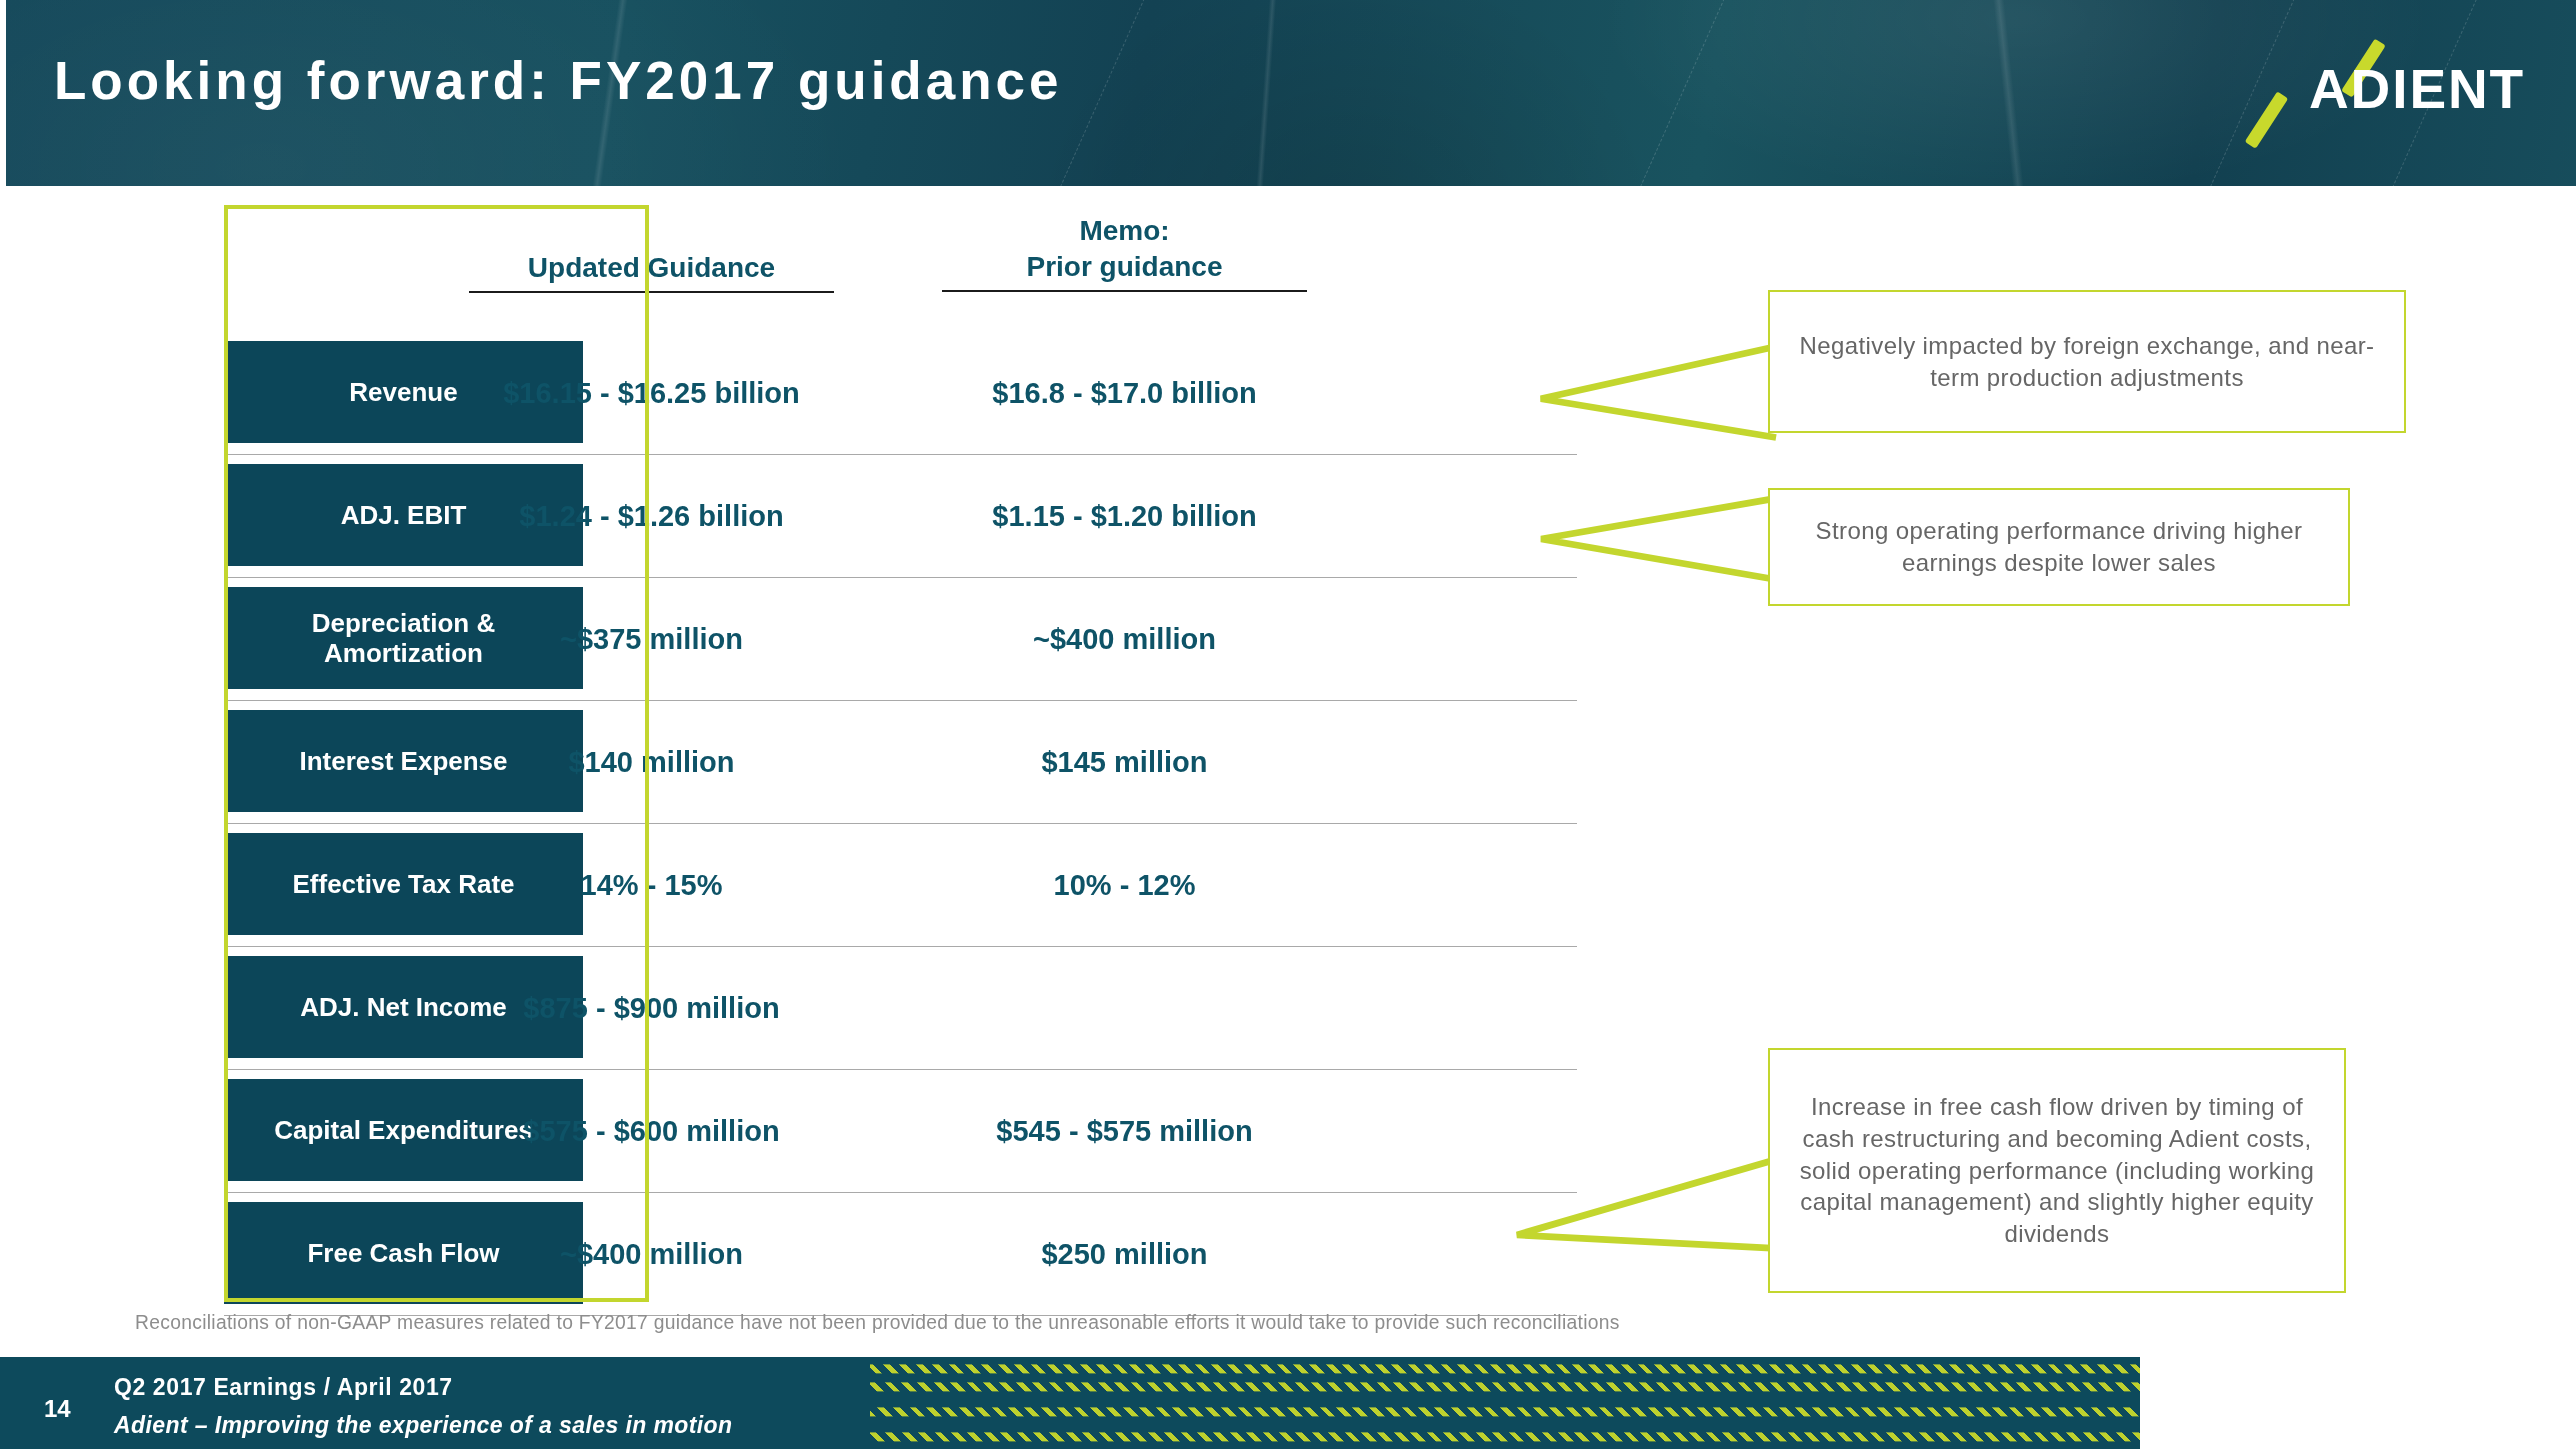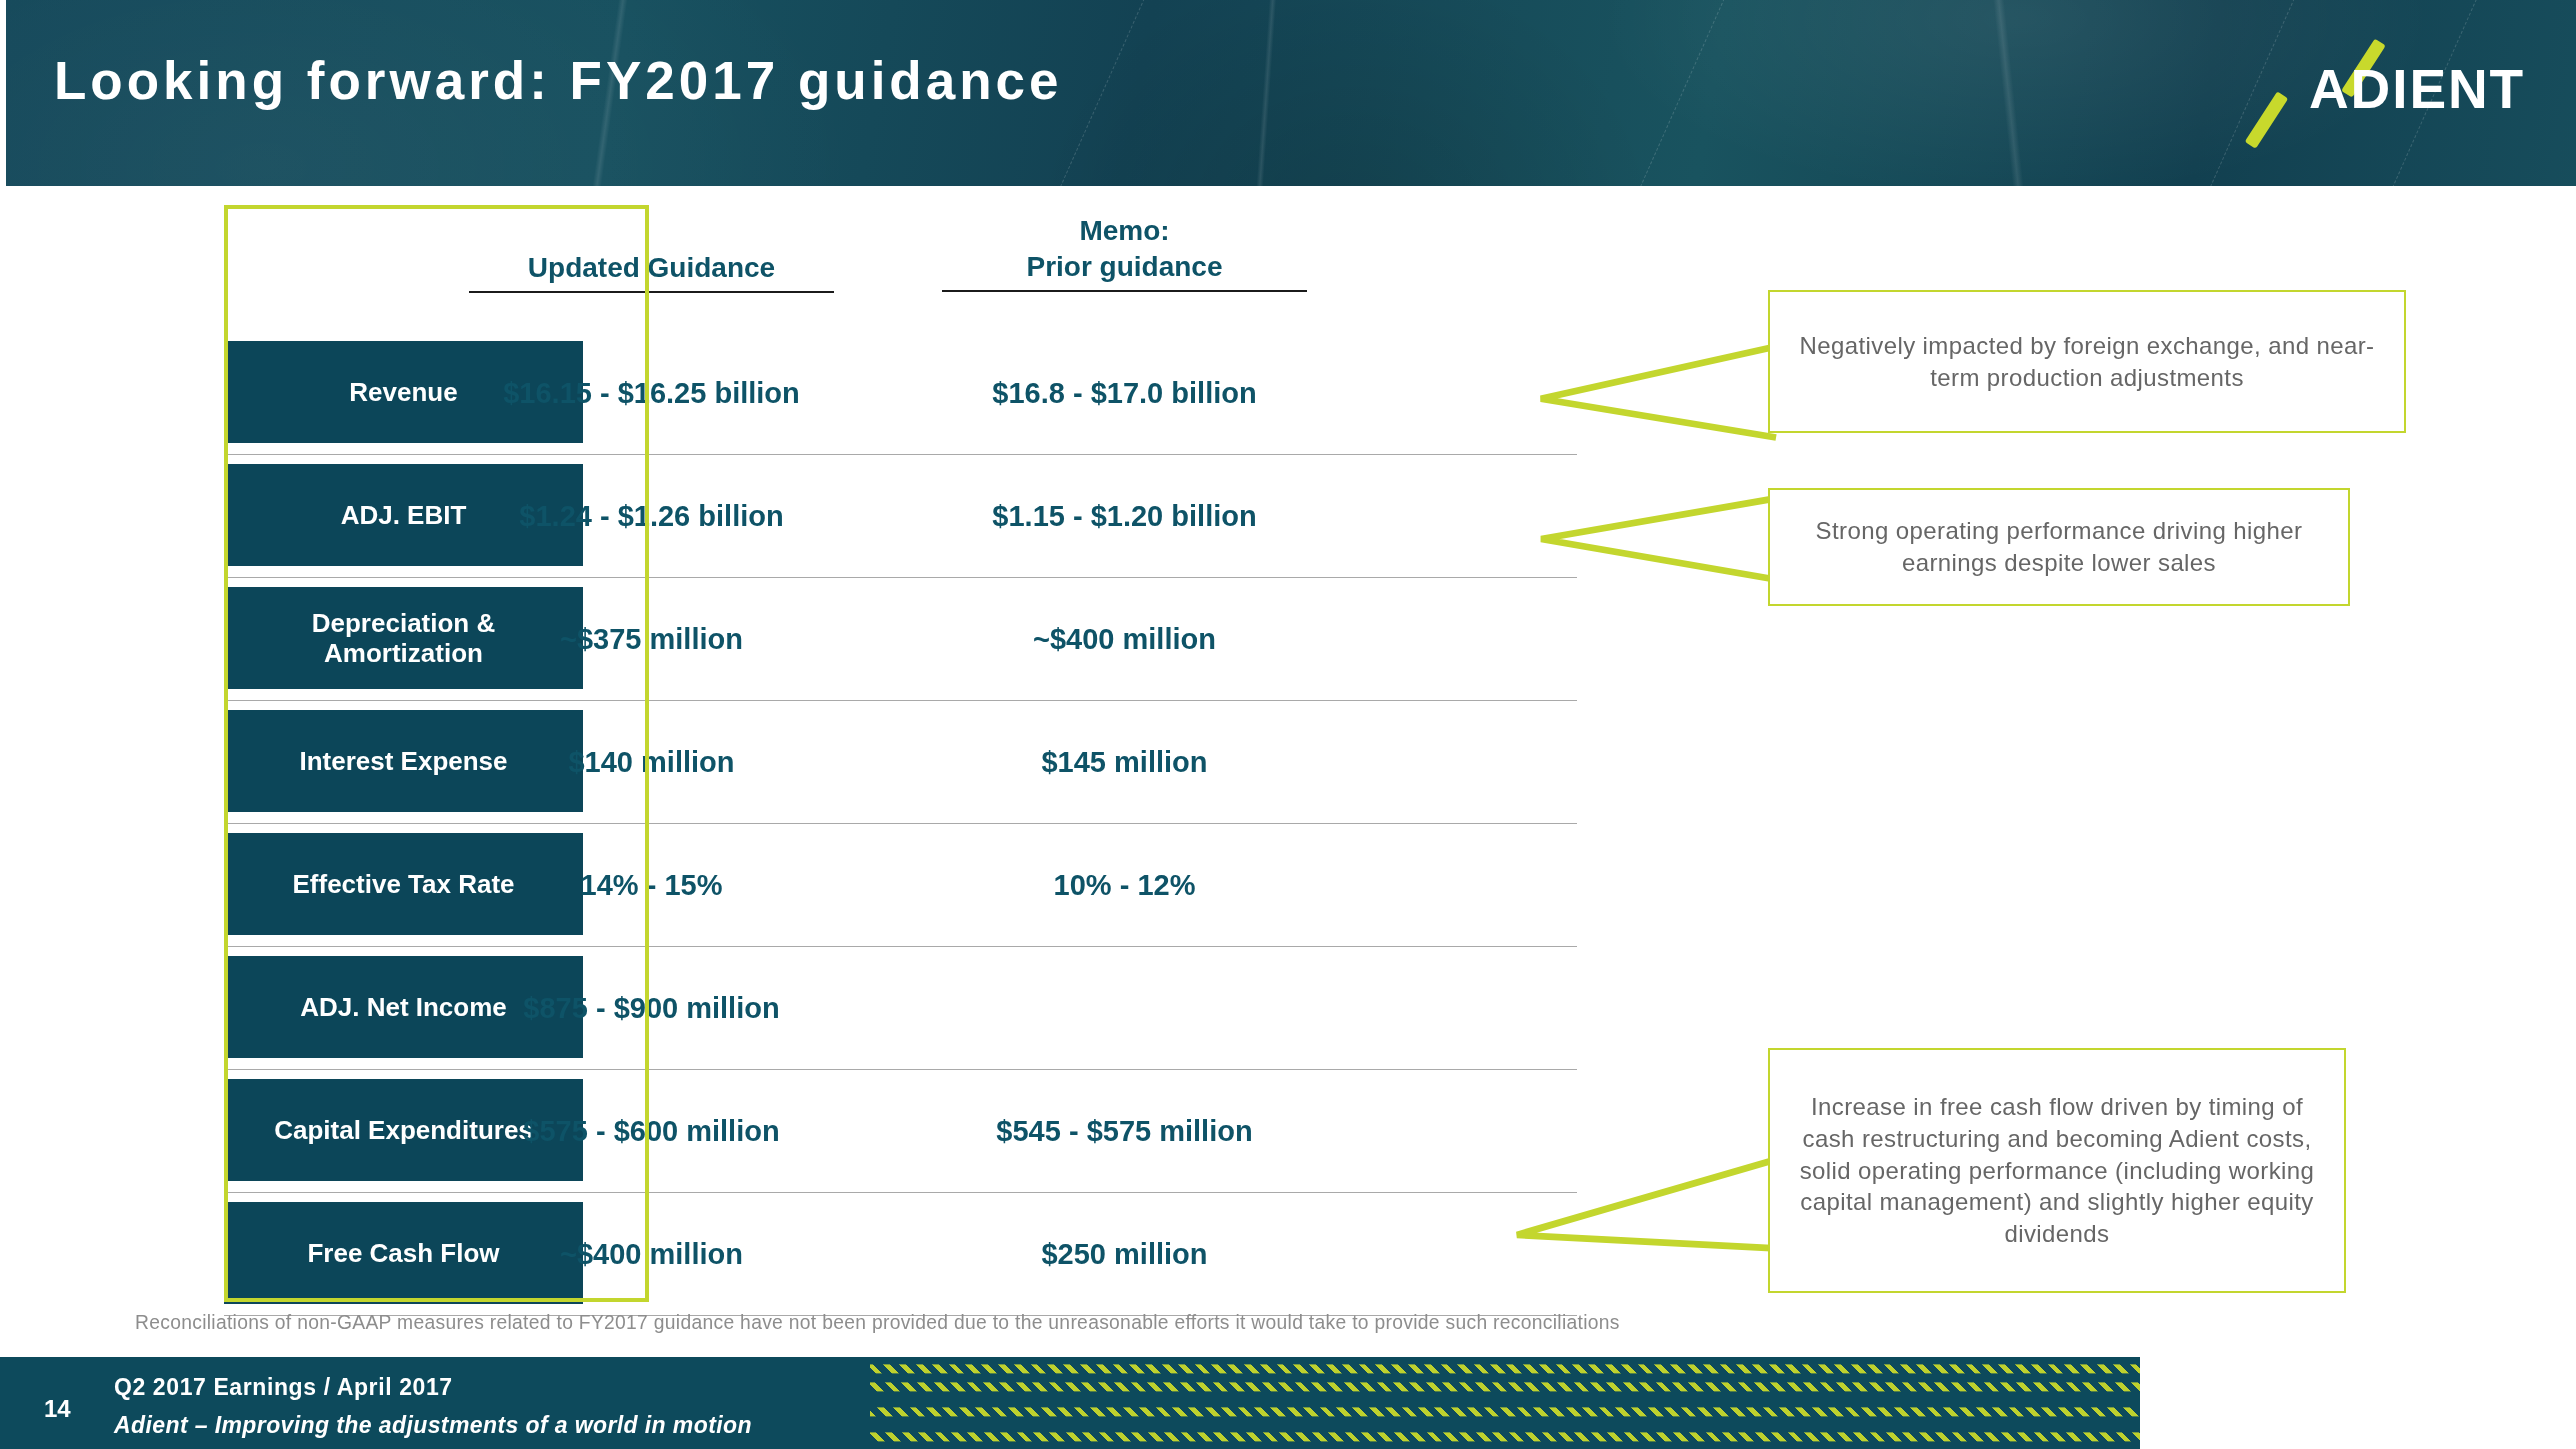--- a/index.html
+++ b/index.html
@@ -262,15 +262,15 @@
 <div class="callout" style="left:1768px;top:1048px;width:578px;height:245px;">
   <span>Increase in free cash flow driven by timing of cash restructuring and becoming Adient costs, solid operating performance (including working capital management) and slightly higher equity dividends</span>
 </div>
 
 <div class="footnote">Reconciliations of non-GAAP measures related to FY2017 guidance have not been provided due to the unreasonable efforts it would take to provide such reconciliations</div>
 
 <div class="footer">
   <div class="hatch"></div>
   <div class="pagenum">14</div>
   <div class="foot-l1">Q2 2017 Earnings / April 2017</div>
-  <div class="foot-l2">Adient – Improving the adjustments of a world in motion</div>
+  <div class="foot-l2">Adient – Improving the experience of a sales in motion</div>
 </div>
 
 
 </body></html>

